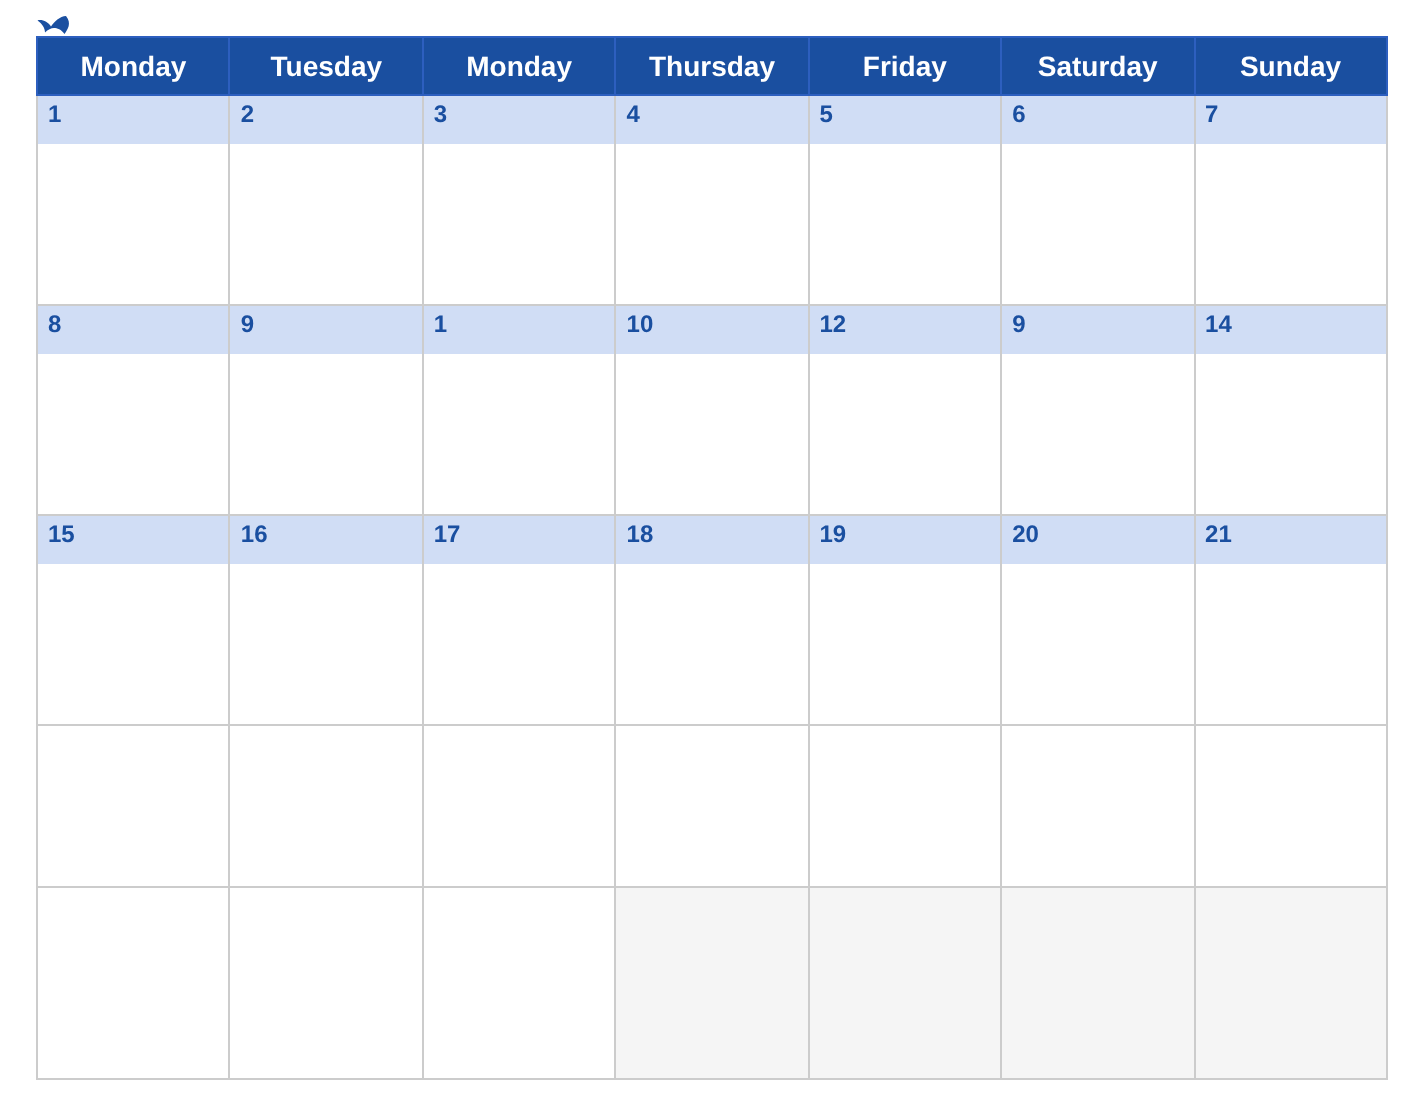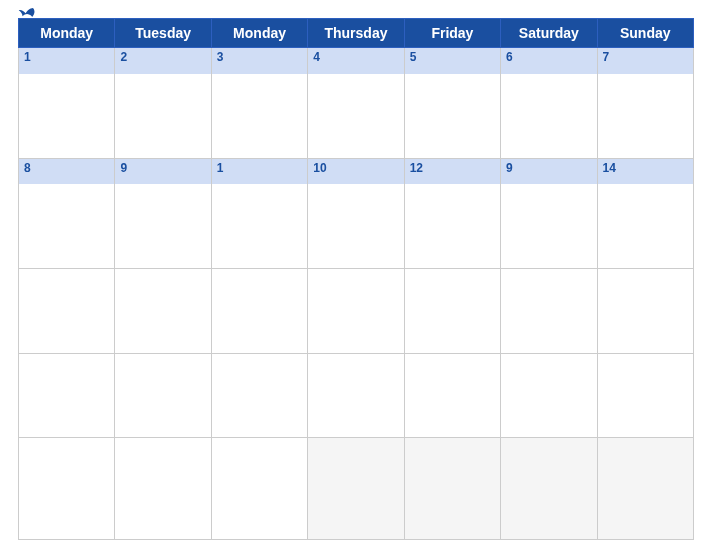--- a/index.html
+++ b/index.html
@@ -206,20 +206,43 @@
       </tr>
       <tr class="content-row">
         <td></td>
         <td></td>
         <td></td>
         <td></td>
         <td></td>
         <td></td>
         <td></td>
       </tr>
+      <tr class="date-row">
+        <td>
+          <span class="day-num">15</span>
+        </td>
+        <td>
+          <span class="day-num">16</span>
+        </td>
+        <td>
+          <span class="day-num">17</span>
+        </td>
+        <td>
+          <span class="day-num">18</span>
+        </td>
+        <td>
+          <span class="day-num">19</span>
+        </td>
+        <td>
+          <span class="day-num">20</span>
+        </td>
+        <td>
+          <span class="day-num">21</span>
+        </td>
+      </tr>
       <tr class="content-row">
         <td></td>
         <td></td>
         <td></td>
         <td></td>
         <td></td>
         <td></td>
         <td></td>
       </tr>
       <tr class="content-row">

